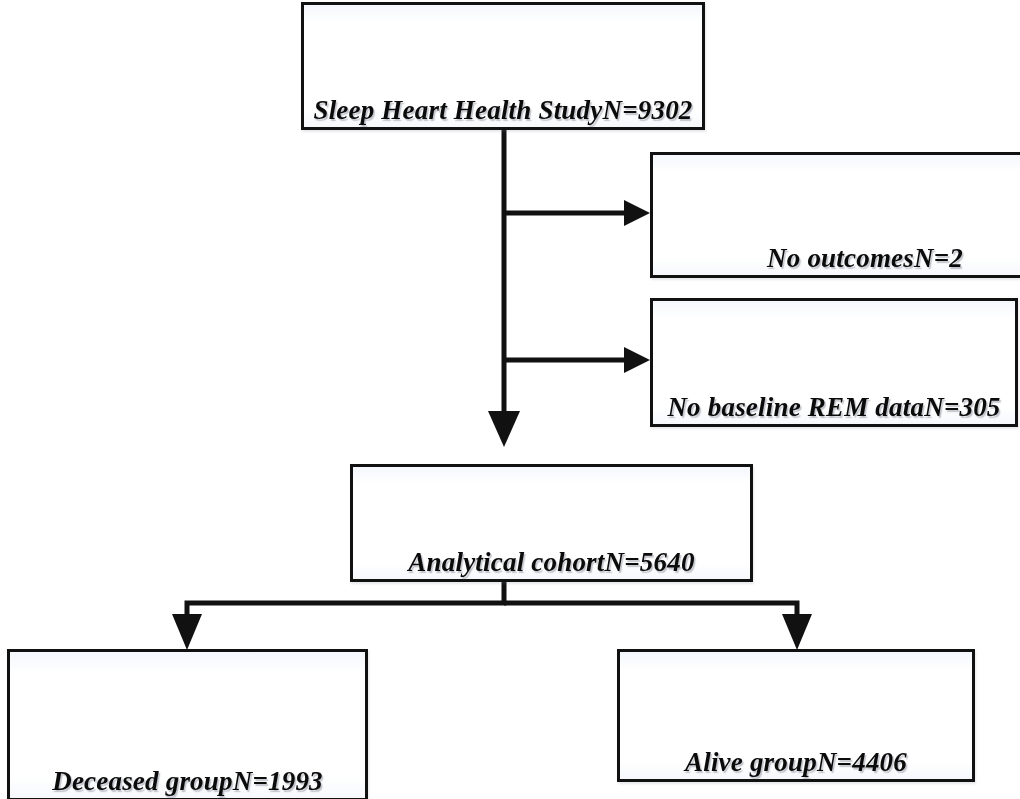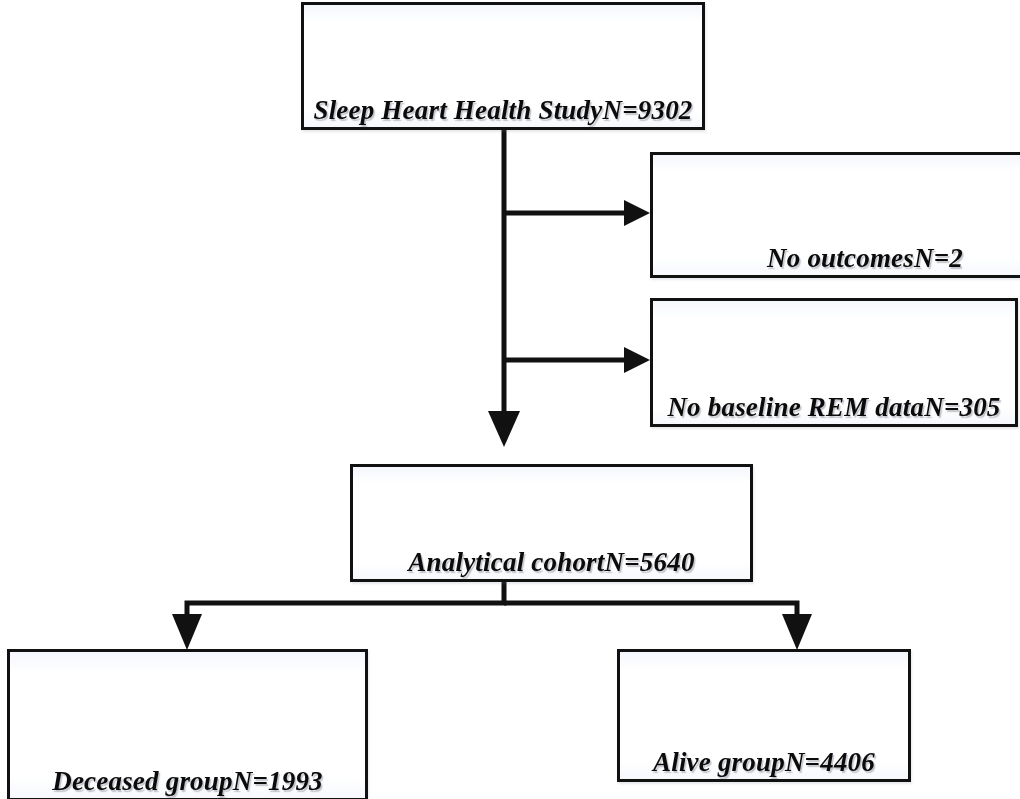--- a/index.html
+++ b/index.html
@@ -41,21 +41,21 @@
 
   
   #box-source   { left: 301px; top: 2px;   width: 404px; height: 128px; }
   
   #box-excl-1   { left: 650px; top: 152px; width: 430px; height: 126px; }
   #box-excl-2   { left: 650px; top: 298px; width: 368px; height: 129px; }
   
   #box-cohort   { left: 302px; top: 464px; width: 403px; height: 118px; margin-left: 48px; }
   
   #box-deceased { left: 7px;   top: 649px; width: 361px; height: 152px; }
-  #box-alive    { left: 617px; top: 649px; width: 294px; height: 133px; }
+  #box-alive    { left: 617px; top: 649px; width: 358px; height: 133px; }
 
   #connector-layer {
     position: absolute;
     left: 0; top: 0;
     width: 1020px;
     height: 799px;
     pointer-events: none;
   }
   #connector-layer line,
   #connector-layer polyline {

